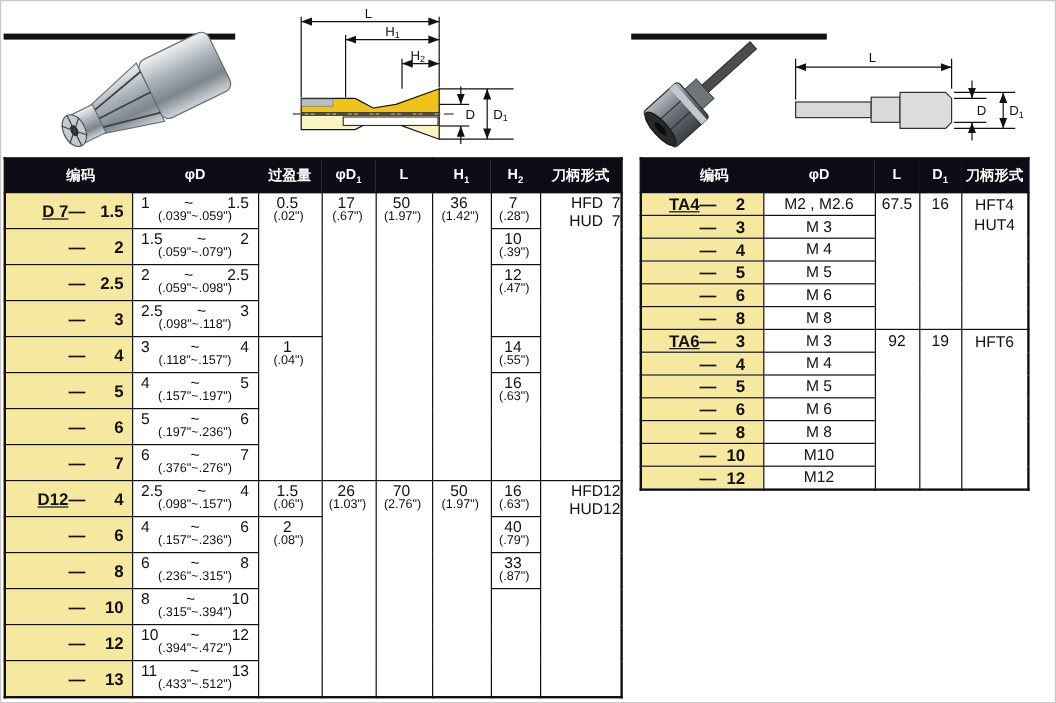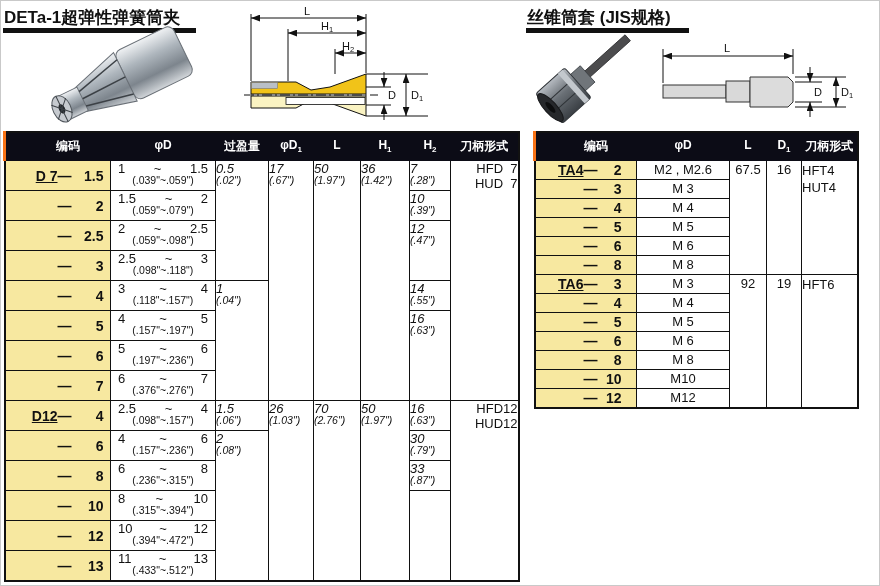--- a/index.html
+++ b/index.html
@@ -6,67 +6,66 @@
   #page{position:relative;width:880px;height:586px;background:#fff;
         font-family:"Liberation Sans","DejaVu Sans",sans-serif;color:#111;
         box-shadow:inset 0 0 0 1px #c9c9c9;overflow:hidden;}
   .title{position:absolute;font-size:17px;font-weight:bold;letter-spacing:0;white-space:pre;}
   .titlebar{position:absolute;height:5px;background:#111;}
   
   table{border-collapse:collapse;table-layout:fixed;position:absolute;background:#fff;}
   table{border:2px solid #111;}
   th{background:#0c0c16;color:#fff;font-size:12px;font-weight:bold;height:27px;
      border:1px solid #0c0c16;border-left:1px solid #84848f;padding:0;text-align:center;}
-  th:first-child{border-left:3px solid #f97316;padding-left:20px;}
+  th:first-child{border-left:1px solid #f97316;padding-left:20px;}
   th sub{font-size:8px;}
   td{border:1px solid #111;padding:0;vertical-align:top;overflow:hidden;}
   tr.r30 td{height:29px;}
   tr.r19 td{height:18px;}
   
   td.c{background:#f7e8a0;vertical-align:middle;}
   .code-in{display:flex;align-items:center;font-weight:bold;font-size:14px;line-height:14px;padding-left:8px;}
   .code-in .pre{width:44px;text-align:right;white-space:pre;text-decoration:underline;}
   .code-in .num{width:32px;text-align:right;white-space:pre;}
   .rt .code-in{padding-left:12px;}
   .rt .code-in .pre{width:36px;}
   .rt .code-in .num{width:24px;}
   
   td.p .range{display:flex;justify-content:space-between;padding:2px 7px 0 7px;font-size:13px;line-height:12px;}
   td.p .inch{text-align:center;font-size:10.5px;line-height:11px;white-space:pre;}
   
-  td.n{text-align:left;font-style:italic;}
+  td.n{text-align:center;}
   td.n .mm{font-size:13px;line-height:12px;padding:2px 4px 0 0;}
   td.n .in{font-size:10.5px;line-height:11px;padding-right:2px;white-space:pre;}
   
   td.s{text-align:right;margin-left:17px;}
   td.s div{font-size:13px;line-height:14px;padding:1px 0 0 3px;white-space:pre;}
   
   td.m{text-align:center;font-size:13px;}
   td.m div{padding-top:2px;line-height:13px;white-space:pre;}
   td.v{text-align:center;font-size:13px;}
   td.v div{padding-top:2px;line-height:13px;}
-  td.s2{font-size:13px;}
+  td.s2{text-align:center;font-size:13px;}
   td.s2 div{padding-top:2px;line-height:15px;}
   
   .note{position:absolute;border:2px solid #111;font-size:11px;line-height:13px;
         padding:7px 4px 4px 7px;background:#fff;}
   .note b{font-weight:bold;margin-right:10px;}
   
   svg{position:absolute;overflow:visible;}
   .dimline{stroke:#111;stroke-width:1;fill:none;}
   .thin{stroke:#111;stroke-width:1;fill:none;}
   .dimtxt{font-size:11px;fill:#111;}
   .dimsub{font-size:7.5px;fill:#111;}
 </style>
 </head>
 <body>
 
 <div id="page">
 
-  <div class="title" style="left:4px;top:6px;">DETa-1超弹性弹簧筒夹</div>
   <div class="titlebar" style="left:3px;top:28px;width:193px;"></div>
 
   <svg style="left:15px;top:35px;" width="205" height="96" viewBox="0 0 205 96">
     <defs>
       <linearGradient id="met1" x1="0" y1="0" x2="0" y2="1">
         <stop offset="0" stop-color="#f0f2f4"></stop>
           <stop offset="0.35" stop-color="#aeb6bd"></stop>
         <stop offset="0.7" stop-color="#7d858d"></stop>
           <stop offset="1" stop-color="#d2d6da"></stop>
       </linearGradient>
@@ -118,21 +117,20 @@
     <line class="dimline" x1="146" y1="68" x2="146" y2="83" marker-end="url(#ar)"></line>
     <line class="dimline" x1="146" y1="116" x2="146" y2="101" marker-end="url(#ar)"></line>
     <text class="dimtxt" x="150" y="95">D</text>
     <line class="thin" x1="128" y1="70" x2="190" y2="70"></line>
     <line class="thin" x1="128" y1="112" x2="190" y2="112"></line>
     <line class="dimline" x1="168" y1="70" x2="168" y2="112" marker-start="url(#ar)" marker-end="url(#ar)"></line>
     <text class="dimtxt" x="173" y="95">D</text>
     <text class="dimsub" x="181" y="97">1</text>
   </svg>
 
-  <div class="title" style="left:527px;top:6px;">丝锥筒套 (JIS规格)</div>
   <div class="titlebar" style="left:526px;top:28px;width:163px;"></div>
 
   <svg style="left:533px;top:28px;" width="112" height="102" viewBox="0 0 112 102">
     <defs>
       <linearGradient id="met2" x1="0" y1="0" x2="0" y2="1">
         <stop offset="0" stop-color="#b7bcc2"></stop>
           <stop offset="0.45" stop-color="#6a7076"></stop>
         <stop offset="1" stop-color="#3a3f44"></stop>
       </linearGradient>
     </defs>
@@ -432,21 +430,21 @@
               <span>~</span>
               <span>6</span>
             </div>
             <div class="inch">(.157"~.236")</div>
           </td>
         <td class="n" rowspan="5">
             <div class="mm">2</div>
             <div class="in">(.08")</div>
           </td>
         <td class="n">
-            <div class="mm">30</div>
+            <div class="mm">40</div>
             <div class="in">(.79")</div>
           </td>
       </tr>
       <tr class="r30">
         <td class="c">
             <div class="code-in">
               <span class="pre"></span>
               <span>—</span>
               <span class="num">8</span>
             </div>

